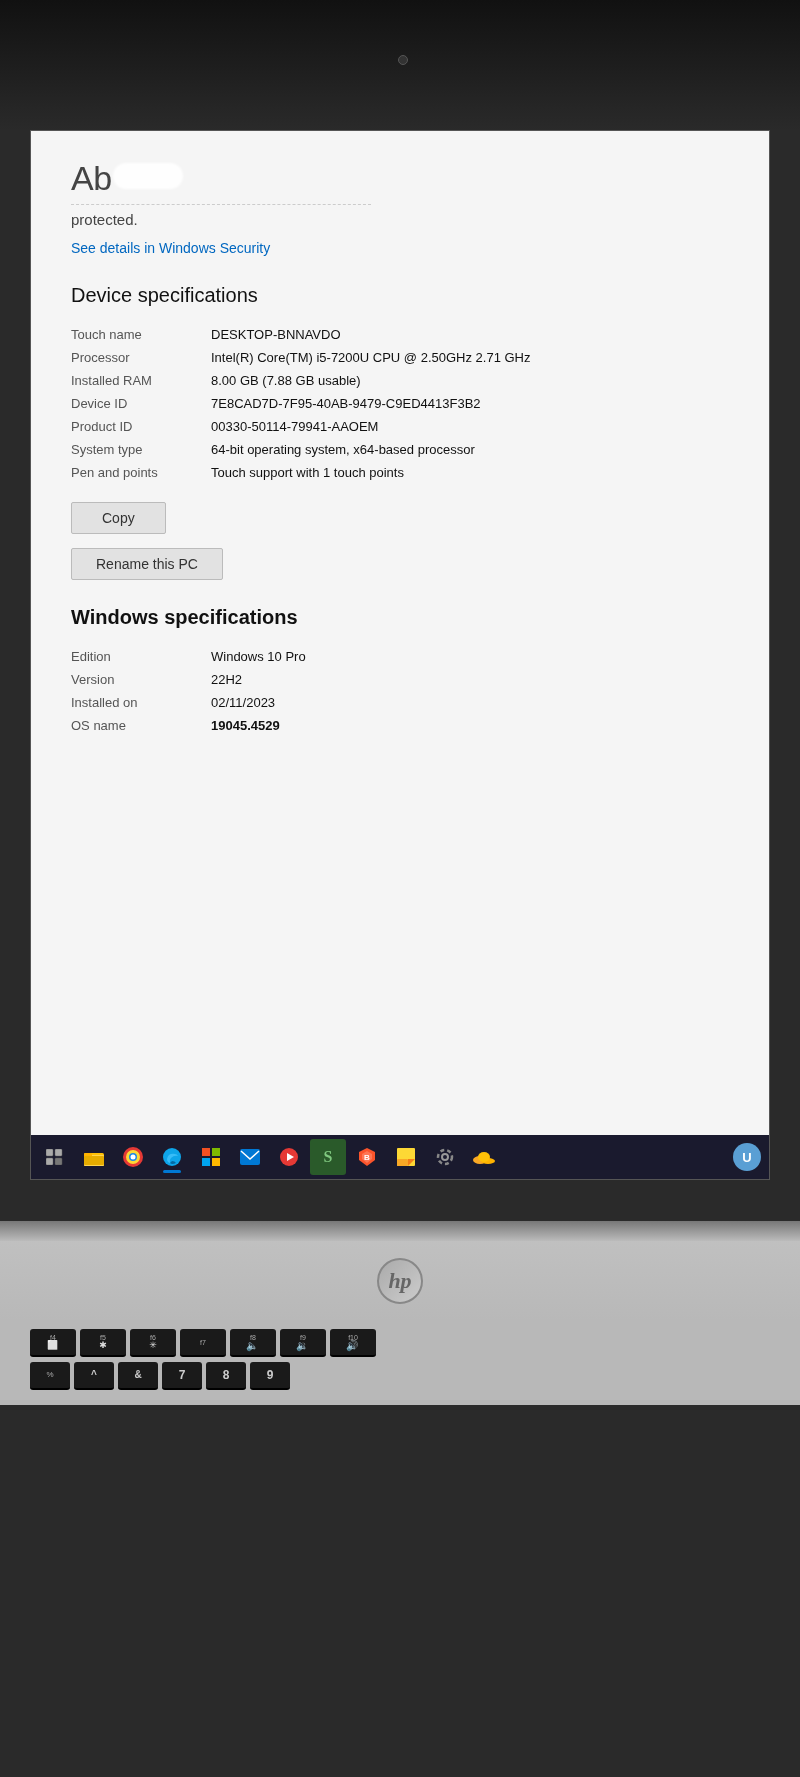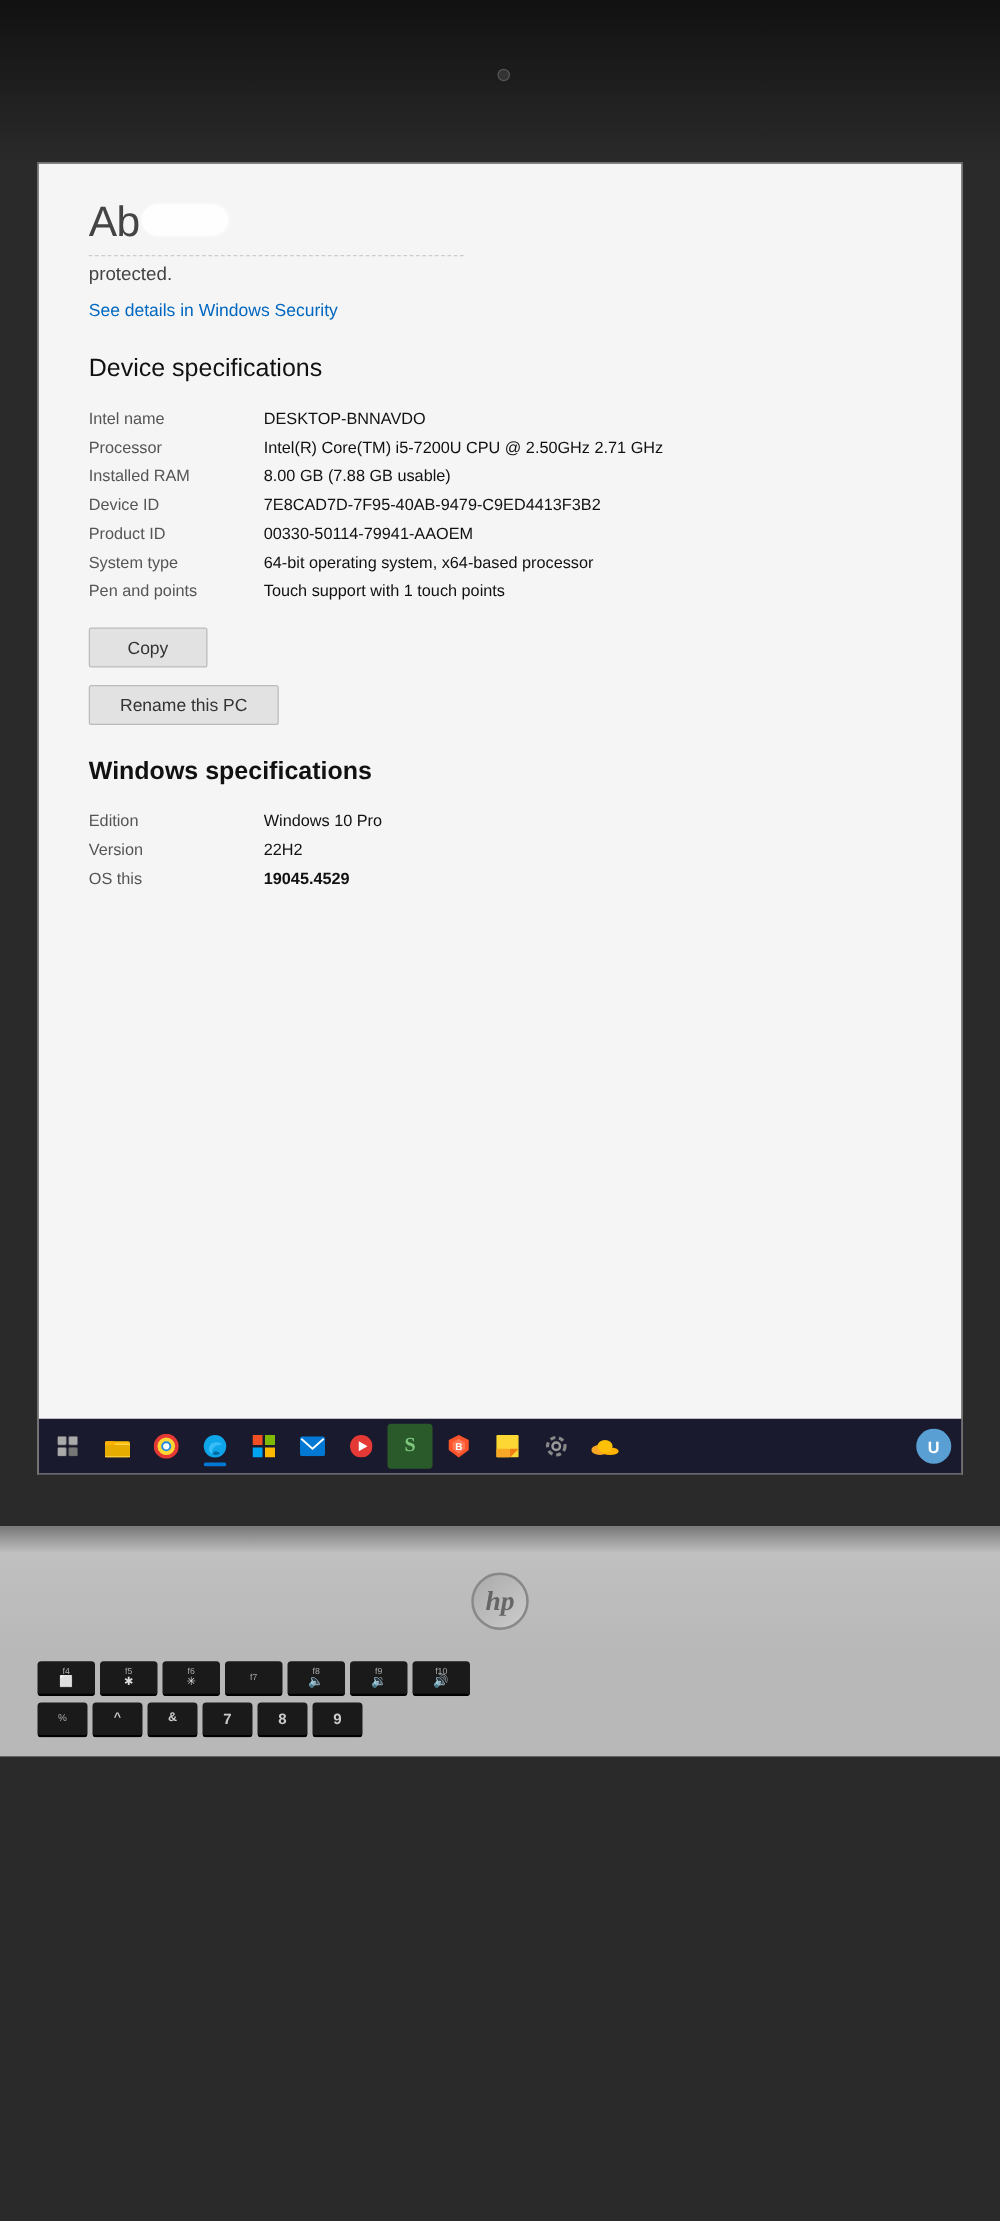--- a/index.html
+++ b/index.html
@@ -37,21 +37,21 @@
     <p style="font-size:15px;color:#444;margin-bottom:12px;">protected.</p>
 
     <a style="font-size:14px;color:#0067c0;text-decoration:none;display:block;margin-bottom:28px;cursor:pointer;">See details in Windows Security</a>
 
     
     <h2 style="font-size:20px;font-weight:400;color:#111;margin-bottom:16px;">Device specifications</h2>
 
     <table style="width:100%;border-collapse:collapse;margin-bottom:4px;">
       <tbody>
           <tr>
-        <td style="color:#555;font-size:13px;width:140px;padding:4px 0;vertical-align:top;">Intel name</td>
+        <td style="color:#555;font-size:13px;width:140px;padding:4px 0;vertical-align:top;">Touch name</td>
         <td style="color:#111;font-size:13px;padding:4px 0;vertical-align:top;">DESKTOP-BNNAVDO</td>
       </tr>
       <tr>
         <td style="color:#555;font-size:13px;width:140px;padding:4px 0;vertical-align:top;">Processor</td>
         <td style="color:#111;font-size:13px;padding:4px 0;vertical-align:top;">Intel(R) Core(TM) i5-7200U CPU @ 2.50GHz   2.71 GHz</td>
       </tr>
       <tr>
         <td style="color:#555;font-size:13px;width:140px;padding:4px 0;vertical-align:top;">Installed RAM</td>
         <td style="color:#111;font-size:13px;padding:4px 0;vertical-align:top;">8.00 GB (7.88 GB usable)</td>
       </tr>
@@ -89,21 +89,25 @@
       <tbody>
           <tr>
         <td style="color:#555;font-size:13px;width:140px;padding:4px 0;vertical-align:top;">Edition</td>
         <td style="color:#111;font-size:13px;padding:4px 0;vertical-align:top;">Windows 10 Pro</td>
       </tr>
       <tr>
         <td style="color:#555;font-size:13px;width:140px;padding:4px 0;vertical-align:top;">Version</td>
         <td style="color:#111;font-size:13px;padding:4px 0;vertical-align:top;">22H2</td>
       </tr>
       <tr>
-        <td style="color:#555;font-size:13px;width:140px;padding:4px 0;vertical-align:top;">OS this</td>
+        <td style="color:#555;font-size:13px;width:140px;padding:4px 0;vertical-align:top;">Installed on</td>
+        <td style="color:#111;font-size:13px;padding:4px 0;vertical-align:top;">02/11/2023</td>
+      </tr>
+      <tr>
+        <td style="color:#555;font-size:13px;width:140px;padding:4px 0;vertical-align:top;">OS name</td>
         <td style="color:#111;font-size:13px;padding:4px 0;vertical-align:top;font-weight:600;">19045.4529</td>
       </tr>
     </tbody>
       </table>
 
   </div>
 
   <div style="width:740px;height:44px;background:#1a1a2e;display:flex;align-items:center;padding:0 6px;gap:3px;position:absolute;bottom:0;left:0;">
 
     <div style="width:36px;height:36px;display:flex;align-items:center;justify-content:center;cursor:pointer;border-radius:3px;position:relative;">

